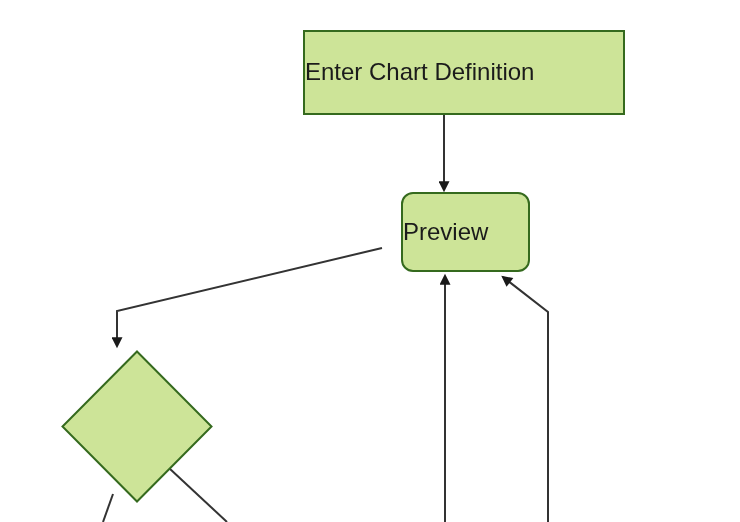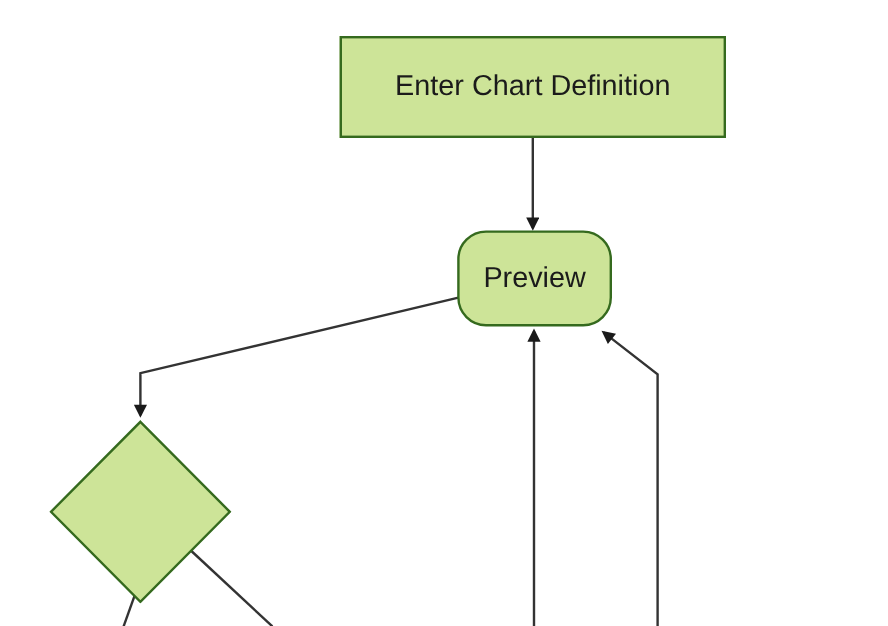--- a/index.html
+++ b/index.html
@@ -27,25 +27,25 @@
   }
   .edge-layer path.edge {
     fill: none;
     stroke: var(--edge-color);
     stroke-width: 2;
   }
   .node {
     position: absolute;
     display: flex;
     align-items: center;
-    justify-content: center;
     color: var(--text-color);
     font-size: 24px;
     line-height: 1.2;
     text-align: center;
+    margin-left: 20px;
   }
   .node.rect-node {
     background: var(--node-fill);
     border: 2px solid var(--node-border);
     border-radius: 0;
   }
   .node.rounded-node {
     background: var(--node-fill);
     border: 2px solid var(--node-border);
     border-radius: 12px;
@@ -84,21 +84,21 @@
       <path d="M445,522 L445,276" class="edge" marker-end="url(#arrowhead)"></path>
       <path d="M548,522 L548,312 L503,277" class="edge" marker-end="url(#arrowhead)"></path>
       <path d="M113,494 L103,522" class="edge"></path>
       <path d="M155,455 L227,522" class="edge"></path>
     </svg>
 
   <div class="node rect-node" style="left:283px; top:30px; width:322px; height:85px;">
     <span class="node-label">Enter Chart Definition</span>
   </div>
 
-  <div class="node rounded-node" style="left:381px; top:192px; width:129px; height:80px;border-radius:24px;">
+  <div class="node rounded-node" style="left:381px; top:192px; width:129px; height:80px;">
     <span class="node-label">Preview</span>
   </div>
 
   <div class="node diamond-node" style="left:41px; top:350px; width:152px; height:153px;">
     <svg viewBox="0 0 152 153" xmlns="http://www.w3.org/2000/svg">
       <polygon points="76,1.5 150.5,76.5 76,151.5 1.5,76.5"></polygon>
     </svg>
   </div>
 
 </div>

